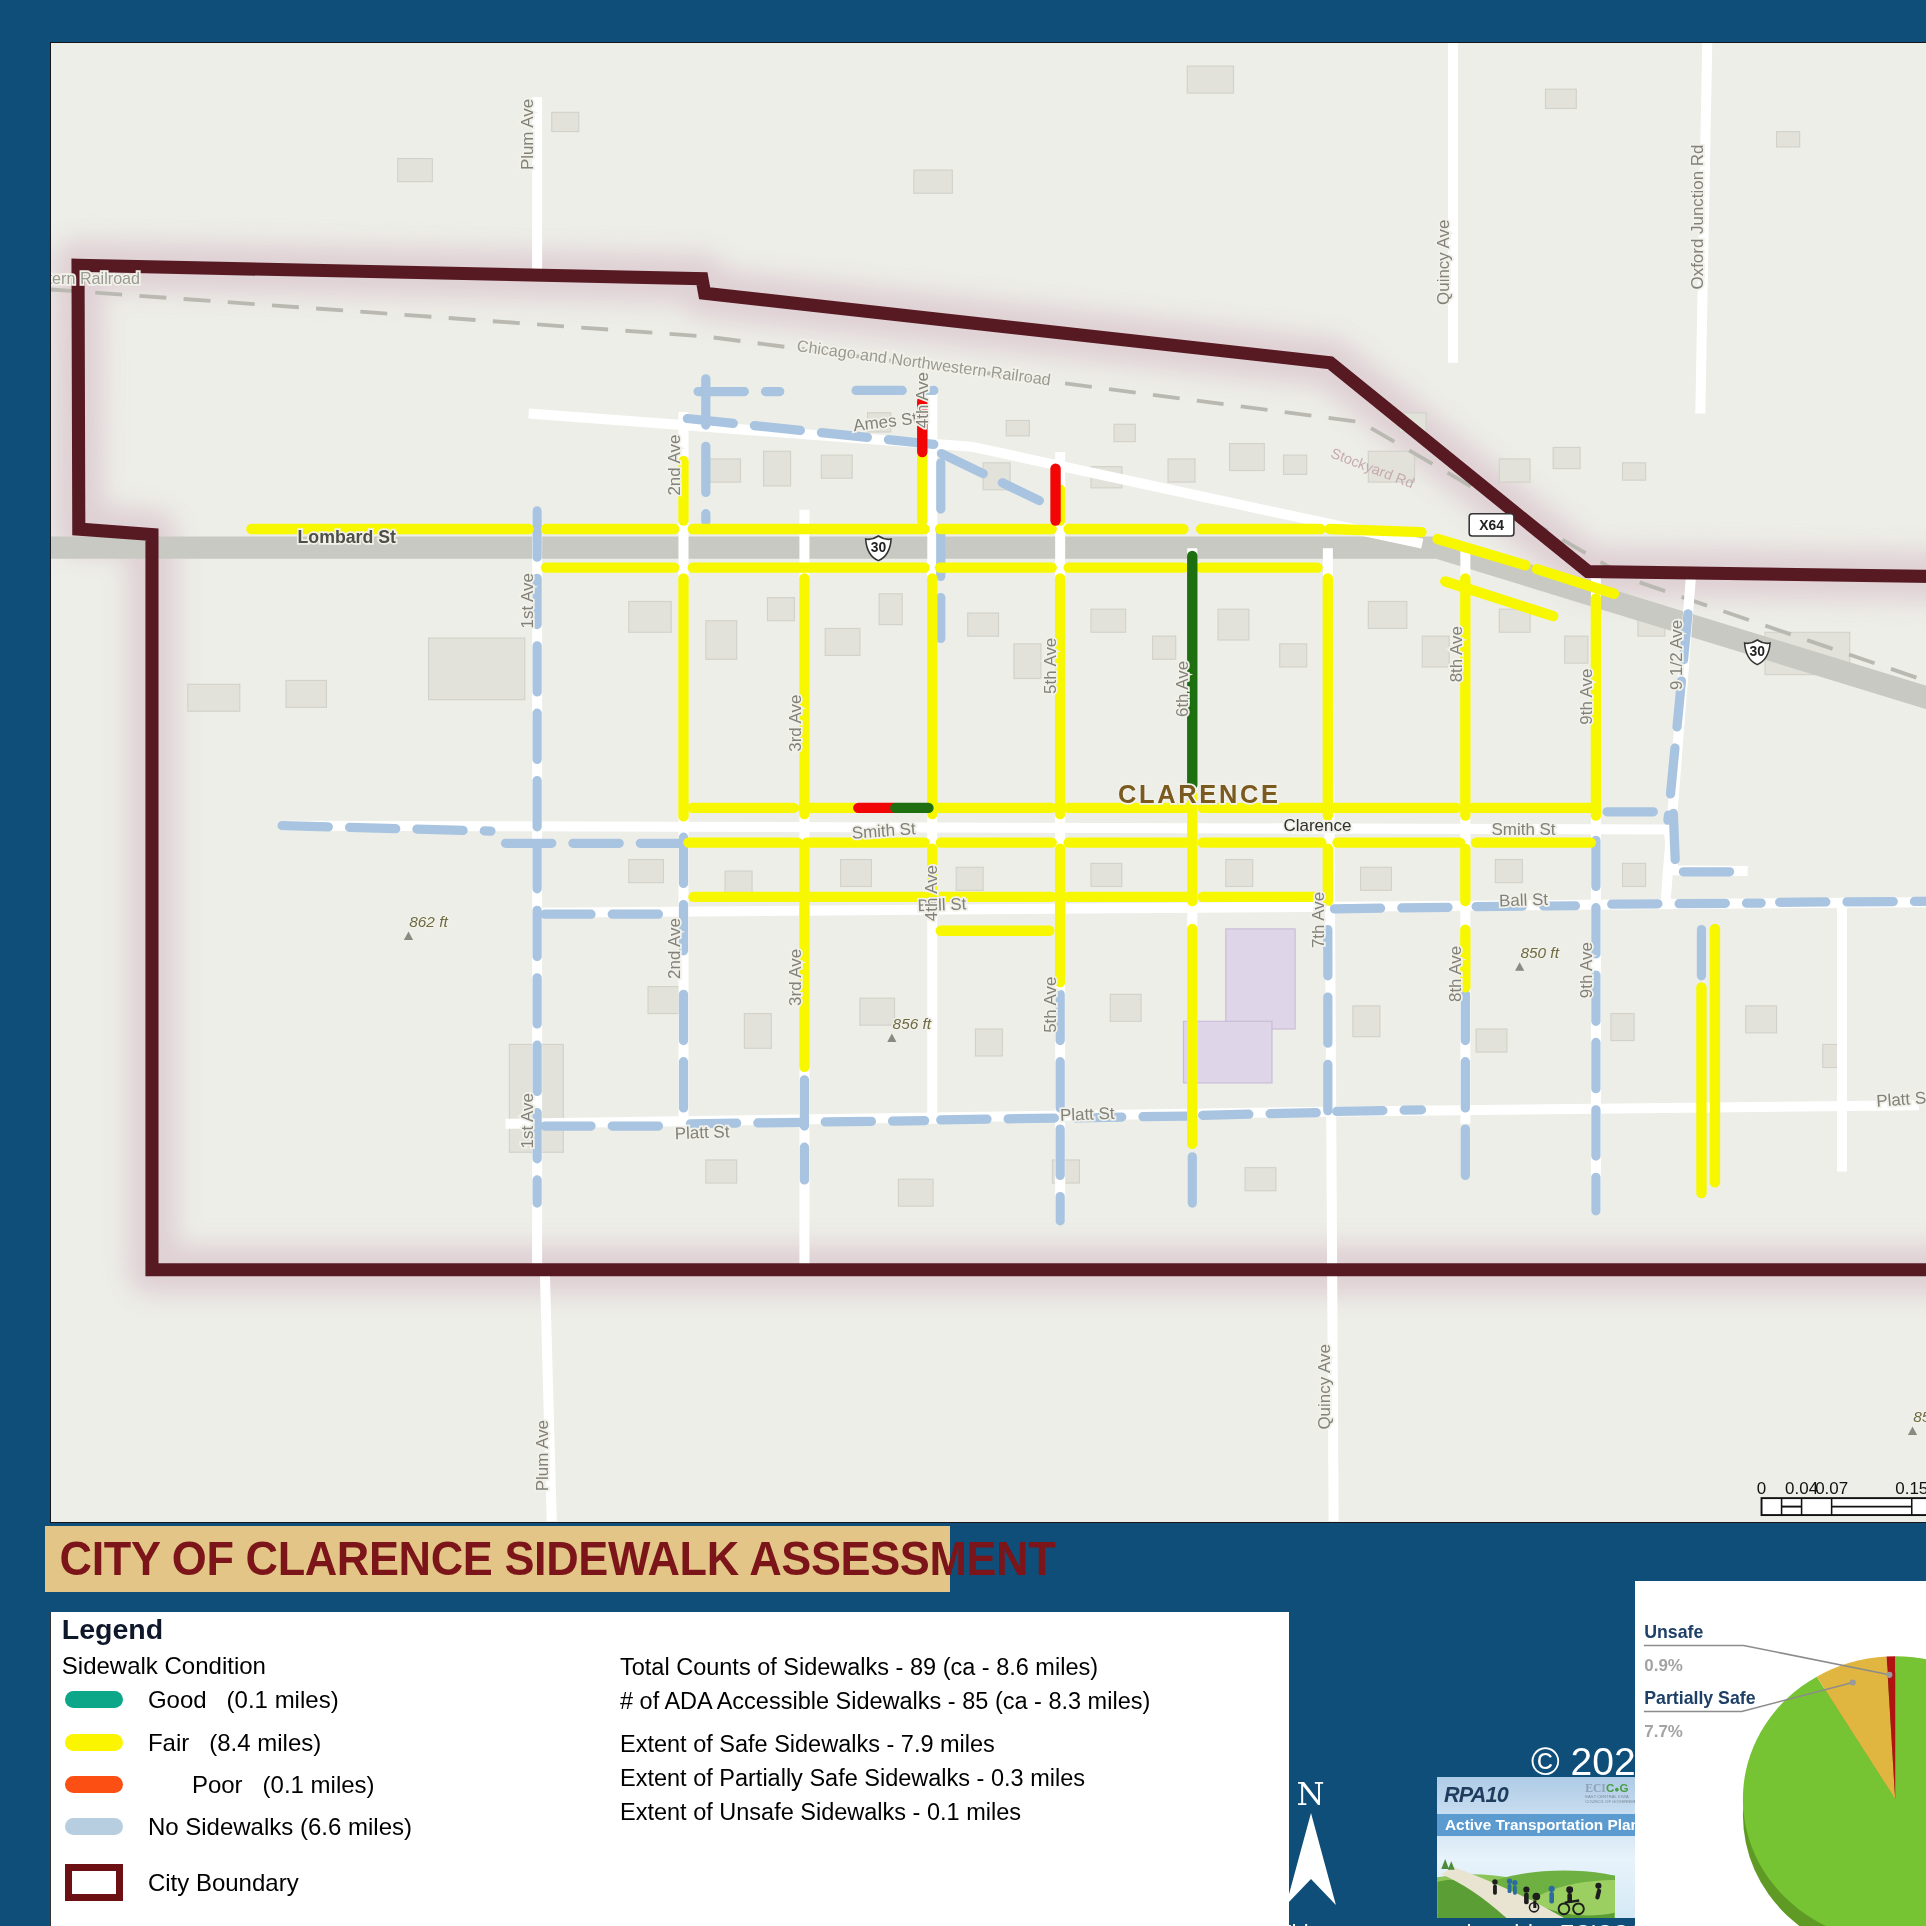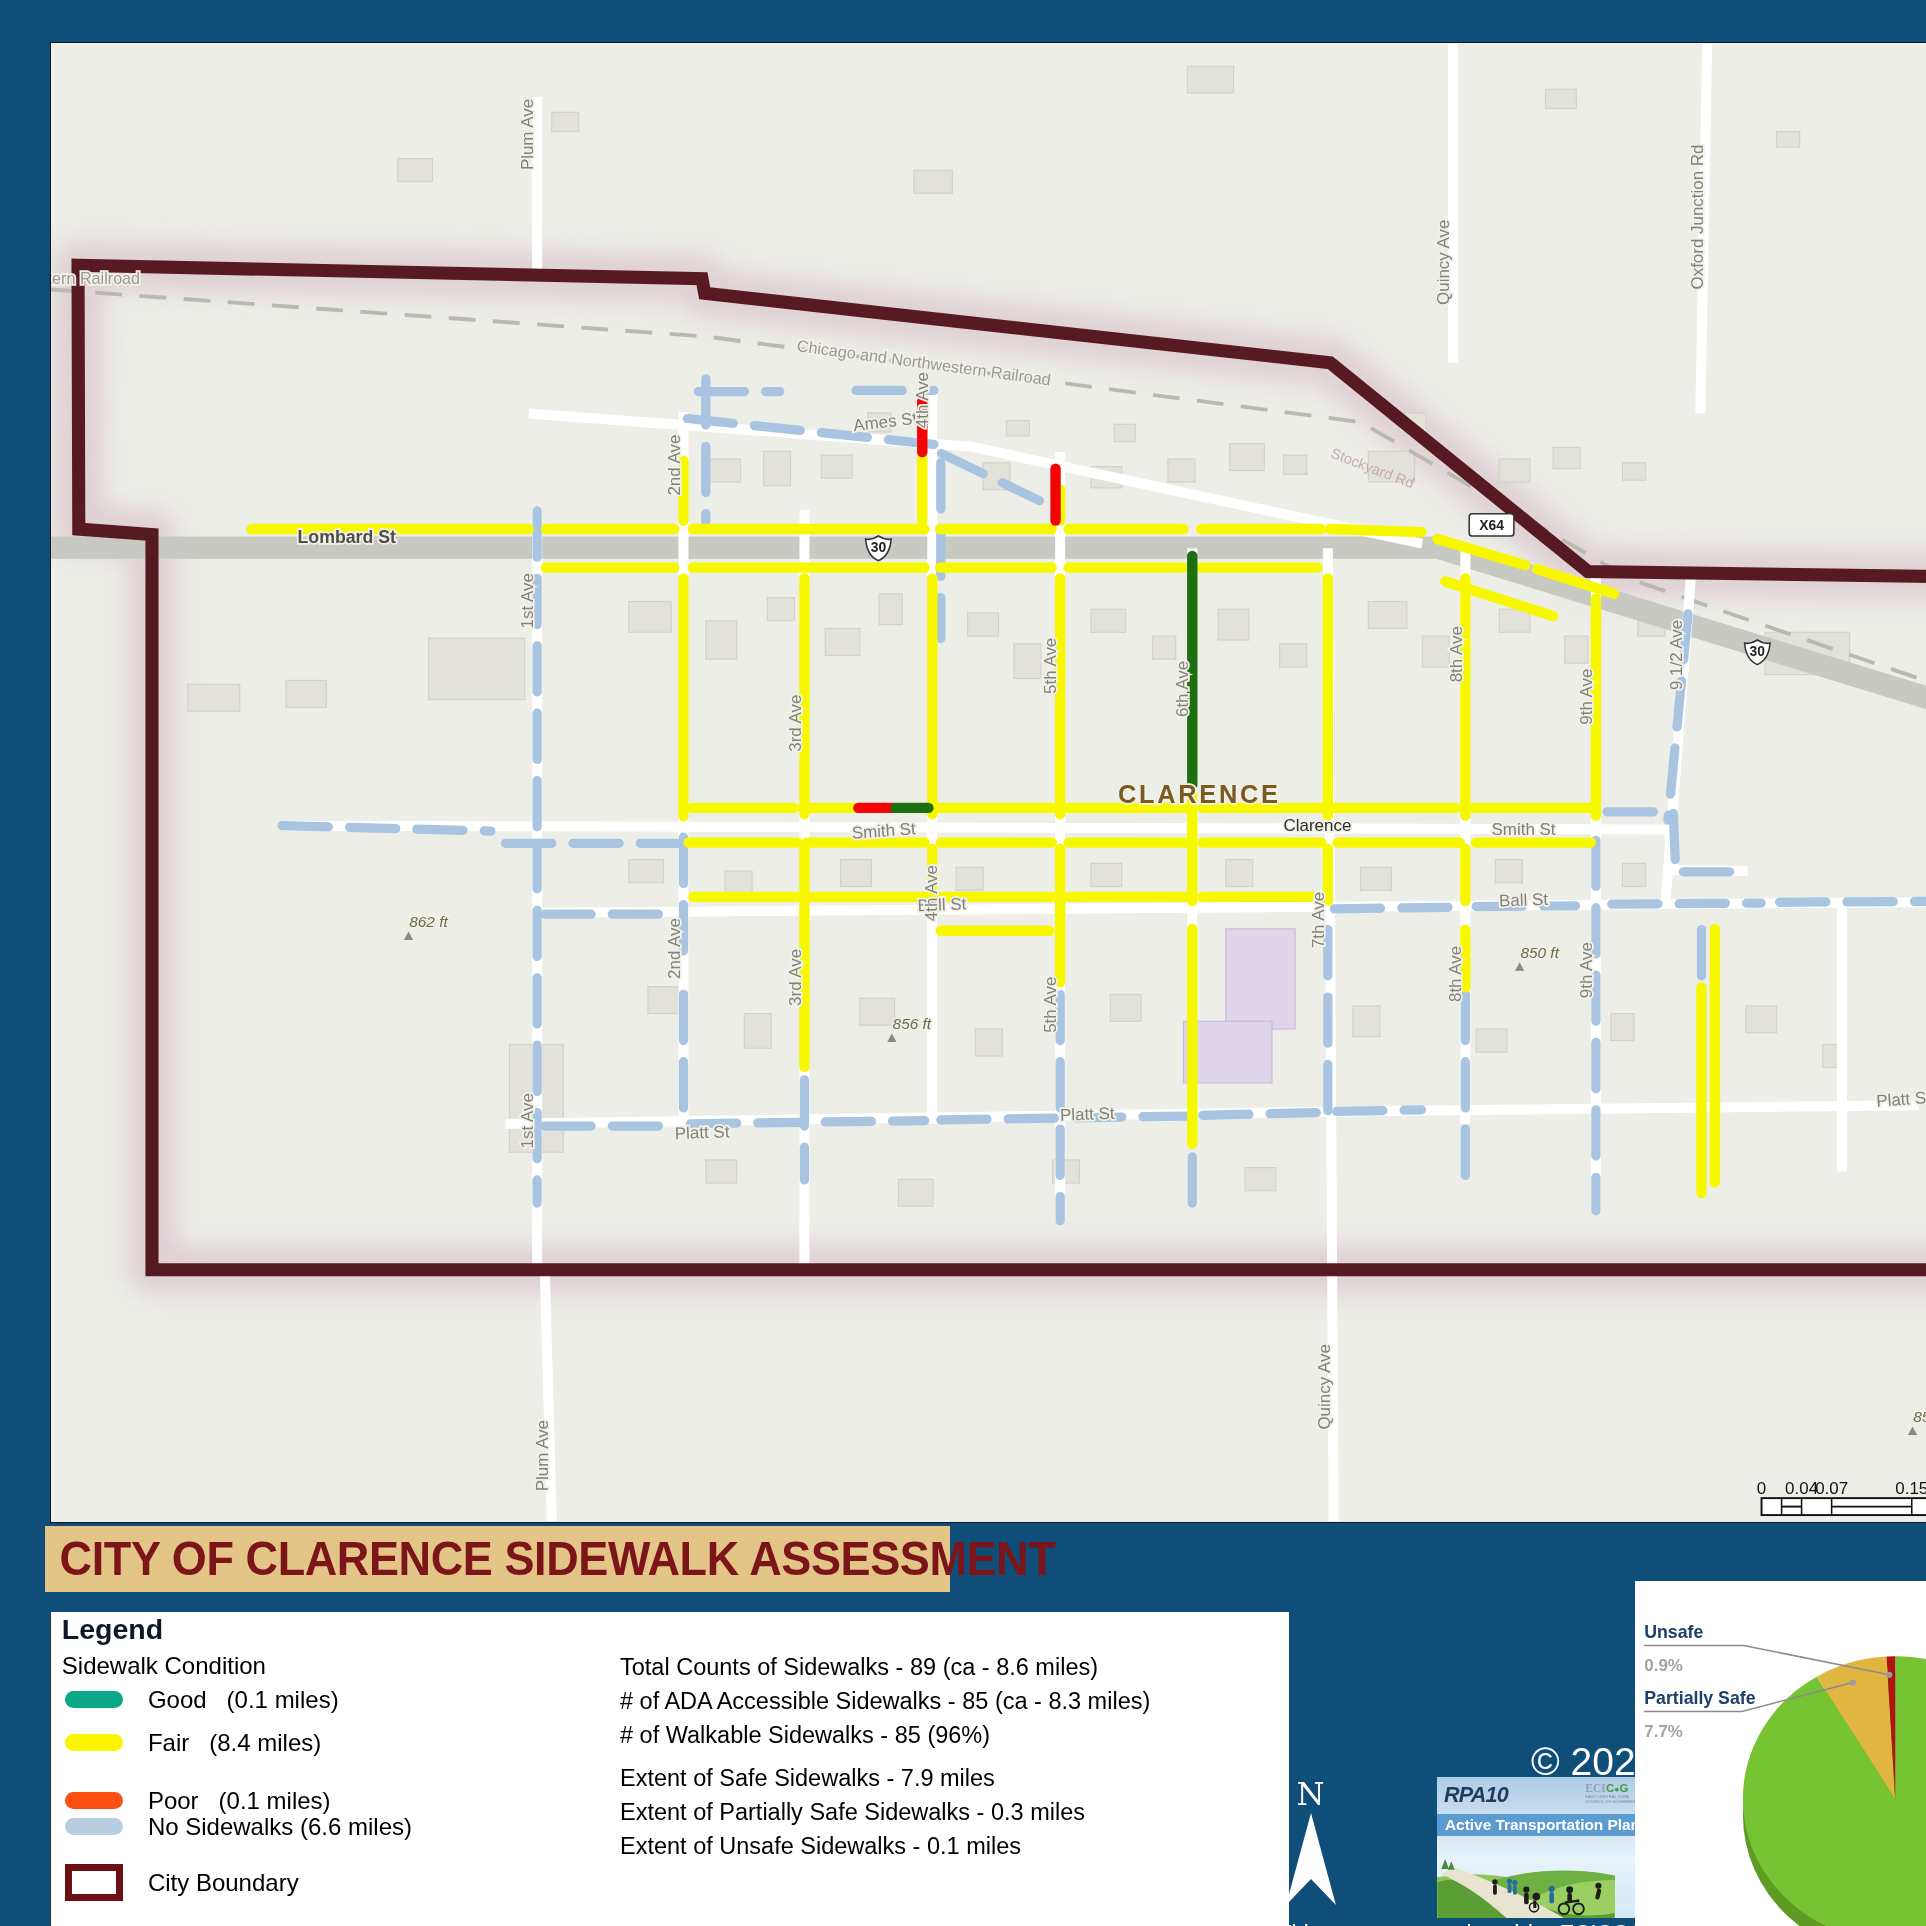--- a/index.html
+++ b/index.html
@@ -350,37 +350,36 @@
   <div id="legend-sub">Sidewalk Condition</div>
   <div id="legend-rows">
       <div class="lg-row" style="top: 76px;">
         <div class="lg-swatch" style="background: rgb(12, 167, 137);"></div>
         <div class="lg-label">Good   (0.1 miles)</div>
       </div>
       <div class="lg-row" style="top: 119px;">
         <div class="lg-swatch" style="background: rgb(251, 245, 0);"></div>
         <div class="lg-label">Fair   (8.4 miles)</div>
       </div>
-      <div class="lg-row" style="top: 177px;">
+      <div class="lg-row" style="top: 161px; gap: 44px;">
         <div class="lg-swatch" style="background: rgb(251, 79, 20);"></div>
         <div class="lg-label">Poor   (0.1 miles)</div>
       </div>
       <div class="lg-row" style="top: 203px;">
         <div class="lg-swatch" style="background: rgb(183, 205, 224);"></div>
         <div class="lg-label">No Sidewalks (6.6 miles)</div>
       </div>
     </div>
   <div class="lg-row" style="top:259px">
     <div id="lg-bnd-swatch"></div>
     <div class="lg-label">City Boundary</div>
   </div>
   <div id="stats">
       <div class="stat-line">Total Counts of Sidewalks - 89 (ca - 8.6 miles)</div>
       <div class="stat-line"># of ADA Accessible Sidewalks - 85 (ca - 8.3 miles)</div>
-      <div class="stat-line"># of Walkable Sidewalks - 85 (96%)</div>
       <div class="stat-gap"></div>
       <div class="stat-line">Extent of Safe Sidewalks - 7.9 miles</div>
       <div class="stat-line">Extent of Partially Safe Sidewalks - 0.3 miles</div>
       <div class="stat-line">Extent of Unsafe Sidewalks - 0.1 miles</div>
     </div>
 </div>
 
 <div id="north" class="abs">
   <div class="n">N</div>
   <svg width="50" height="92" viewBox="0 0 130 240">

